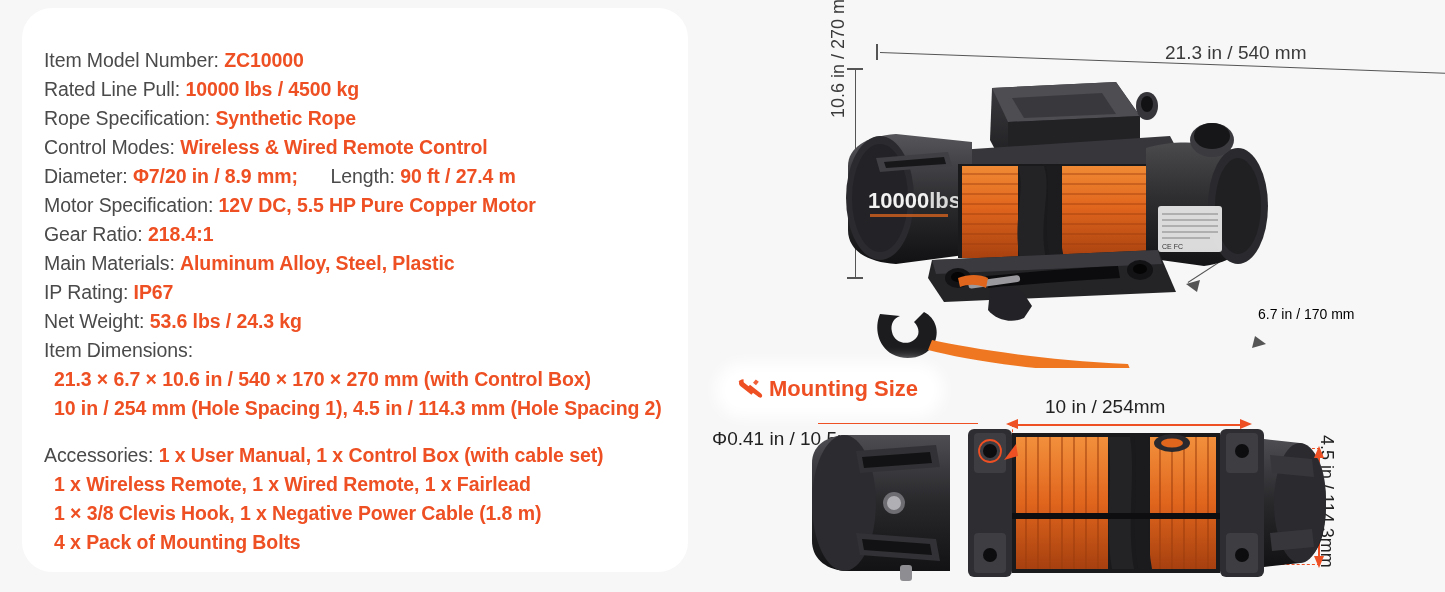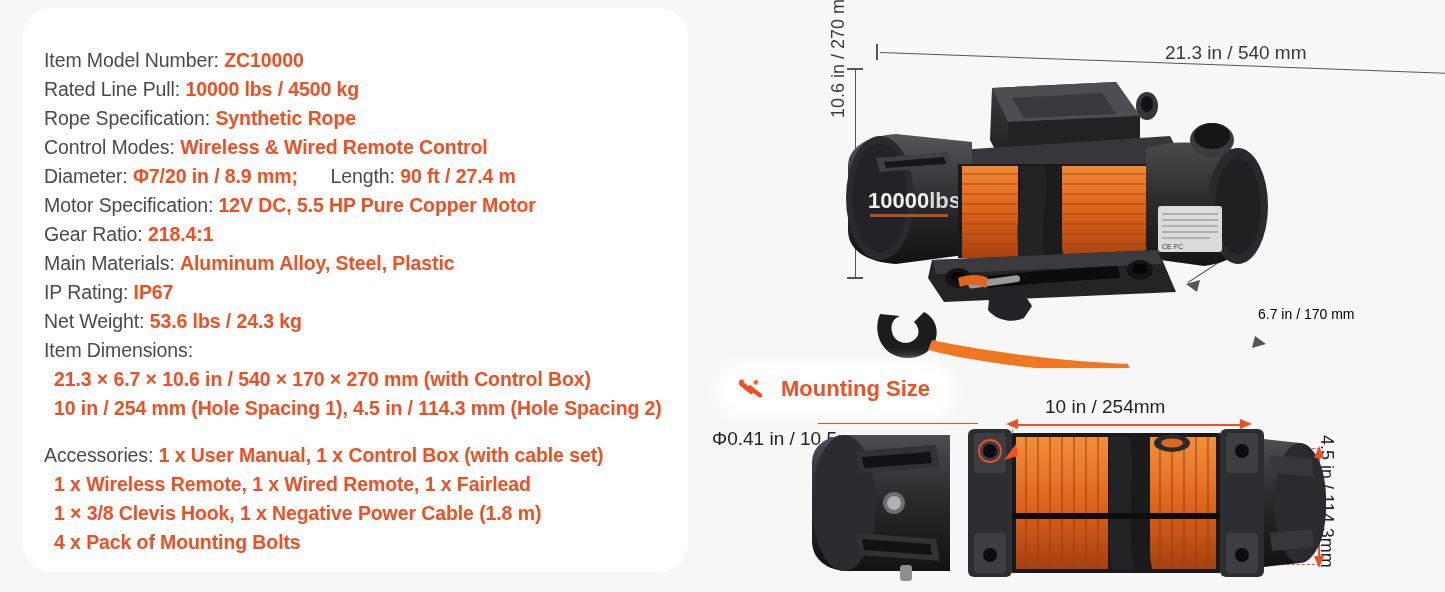--- a/index.html
+++ b/index.html
@@ -61,21 +61,21 @@
     background: #555; transform: rotate(-33deg); transform-origin: left center;
   }
   .slant-line {
     position: absolute; left: 180px; top: 52px; width: 590px; height: 1.2px;
     background: #555; transform: rotate(2.1deg); transform-origin: left center;
   }
 
   
   .mount-badge {
     position: absolute; left: 25px; top: 372px;
-    display: flex; align-items: center; gap: 18px;
+    display: flex; align-items: center; gap: 6px;
     background: #ffffff; border-radius: 18px;
     padding: 4px 16px 6px 12px;
     box-shadow: 0 0 14px 10px rgba(255,255,255,0.95);
   }
   .mount-badge .txt { font-size: 22px; font-weight: bold; color: #ee4f23; white-space: nowrap; }
 
   
   .winch-bottom { position: absolute; left: 100px; top: 415px; width: 530px; height: 175px; }
 
   .dim-orange-line { position: absolute; background: #ee4f23; height: 1.6px; }

